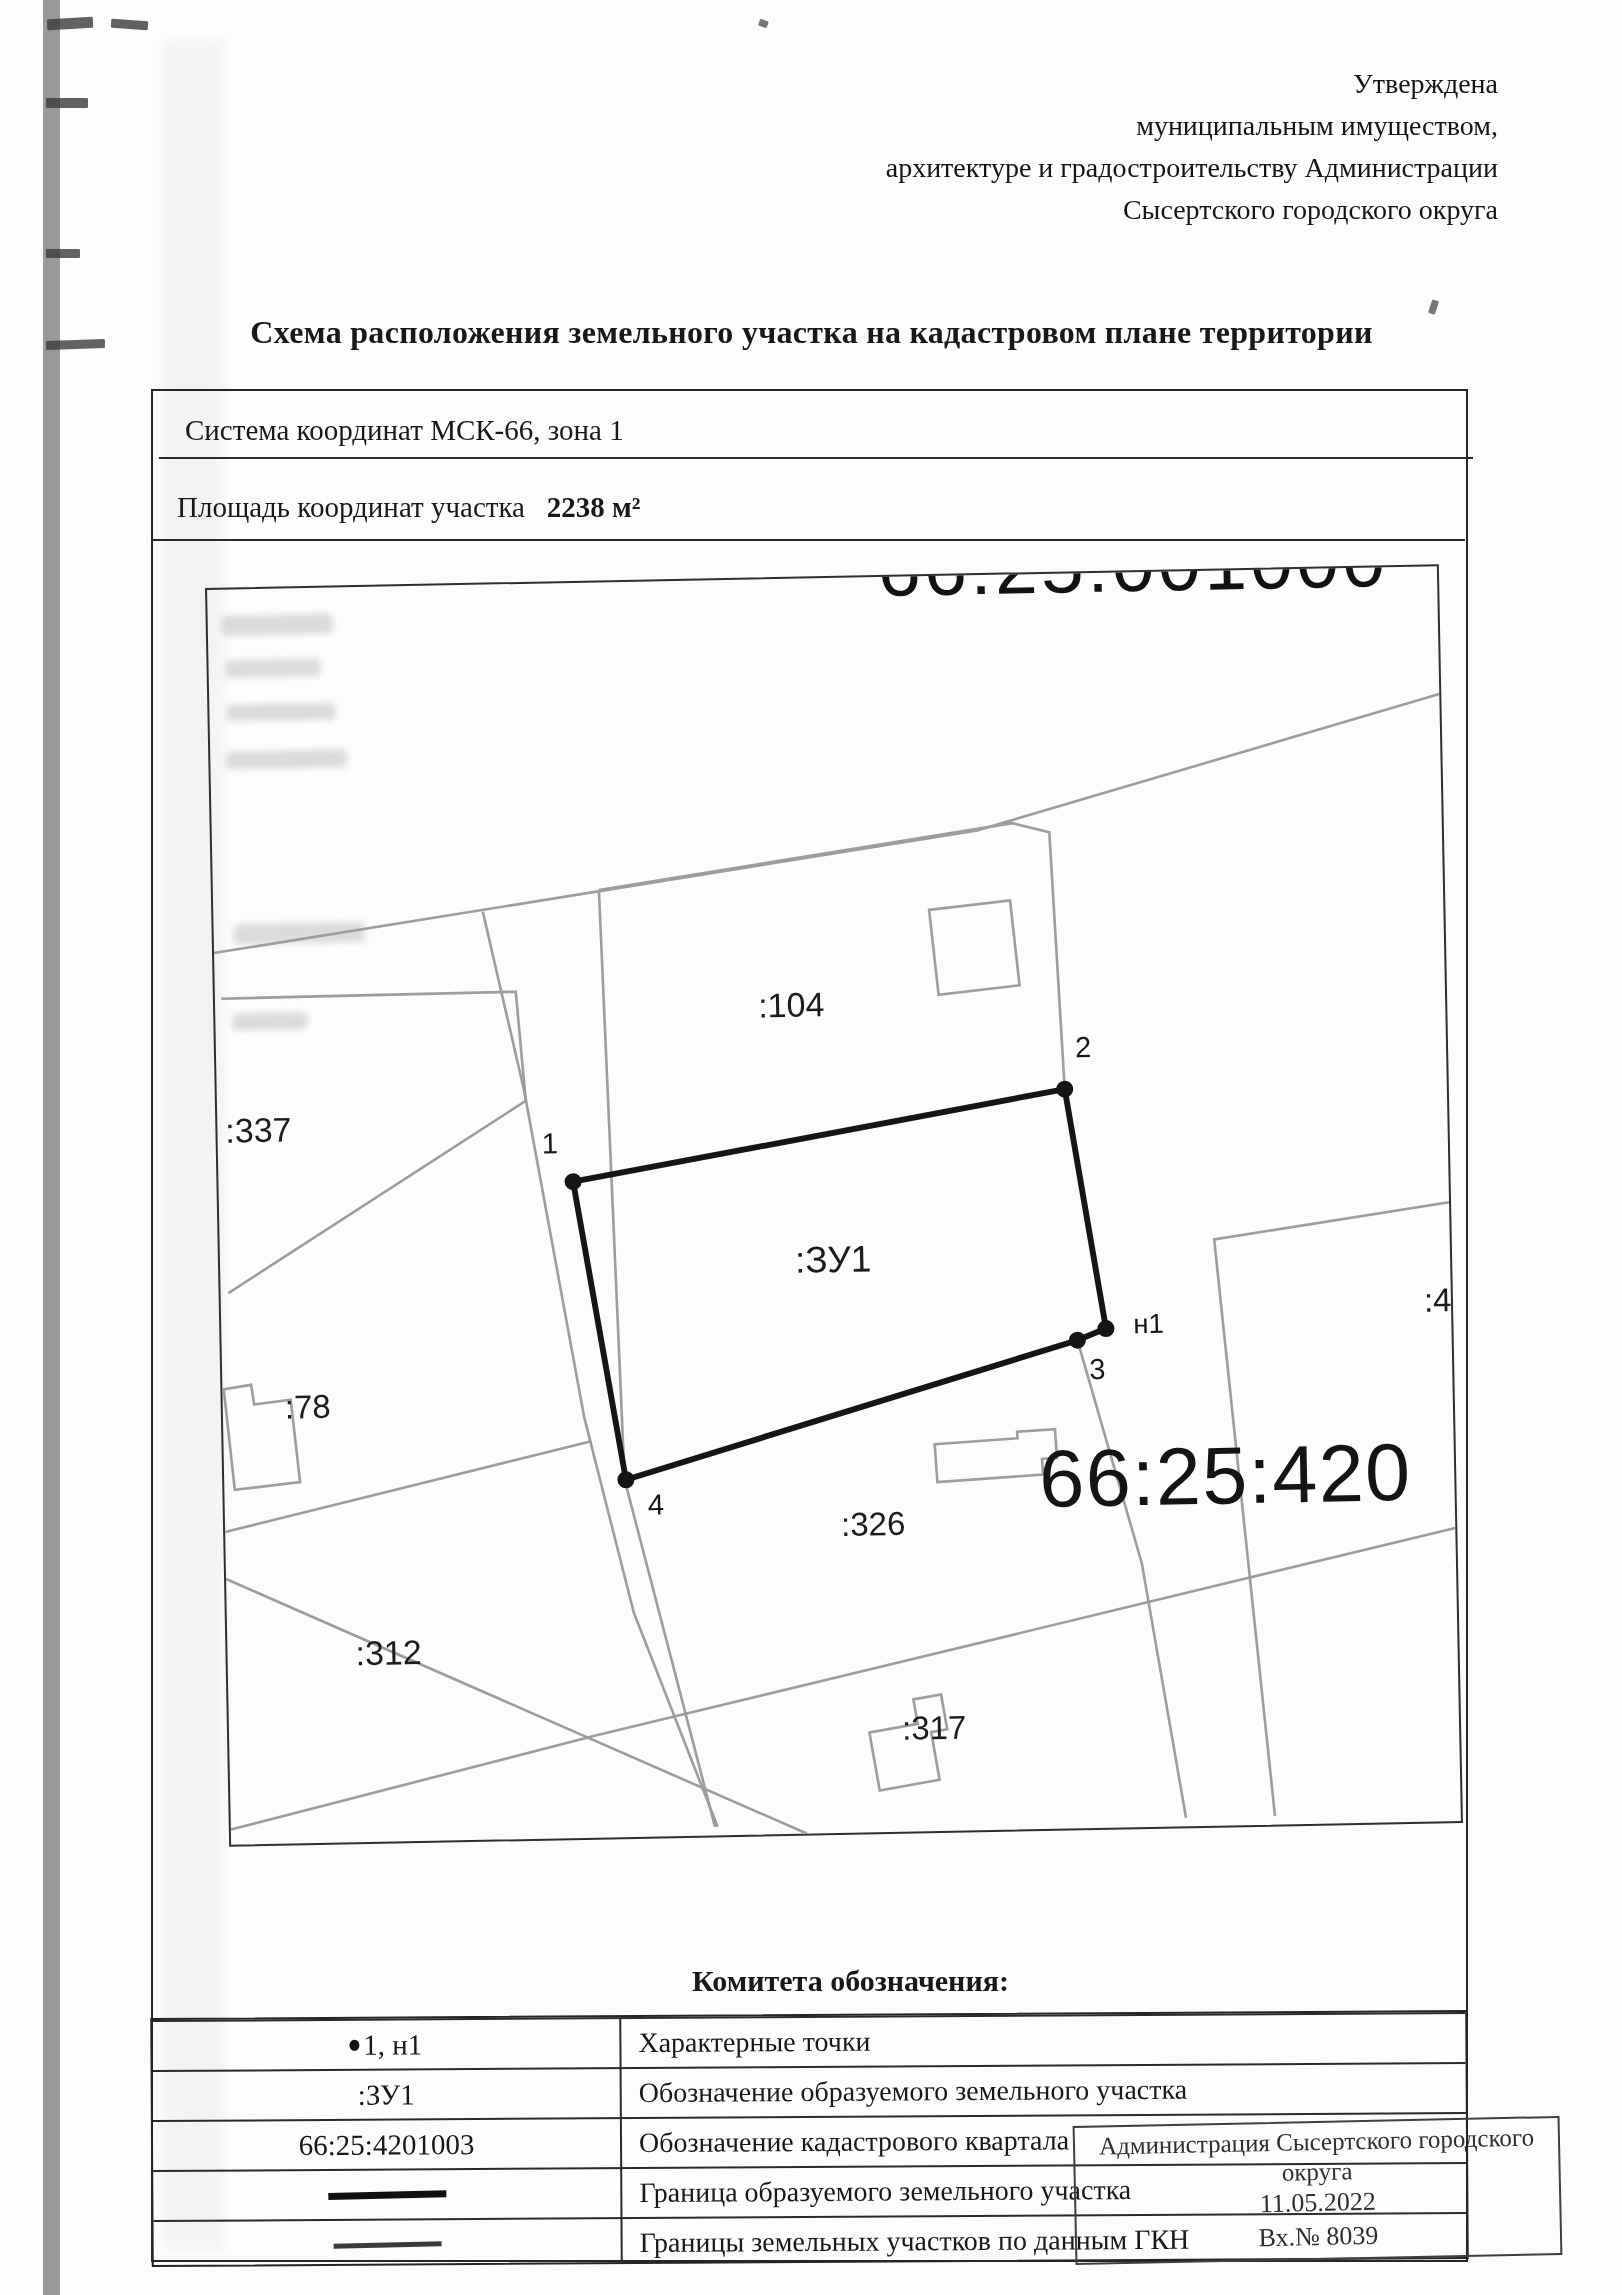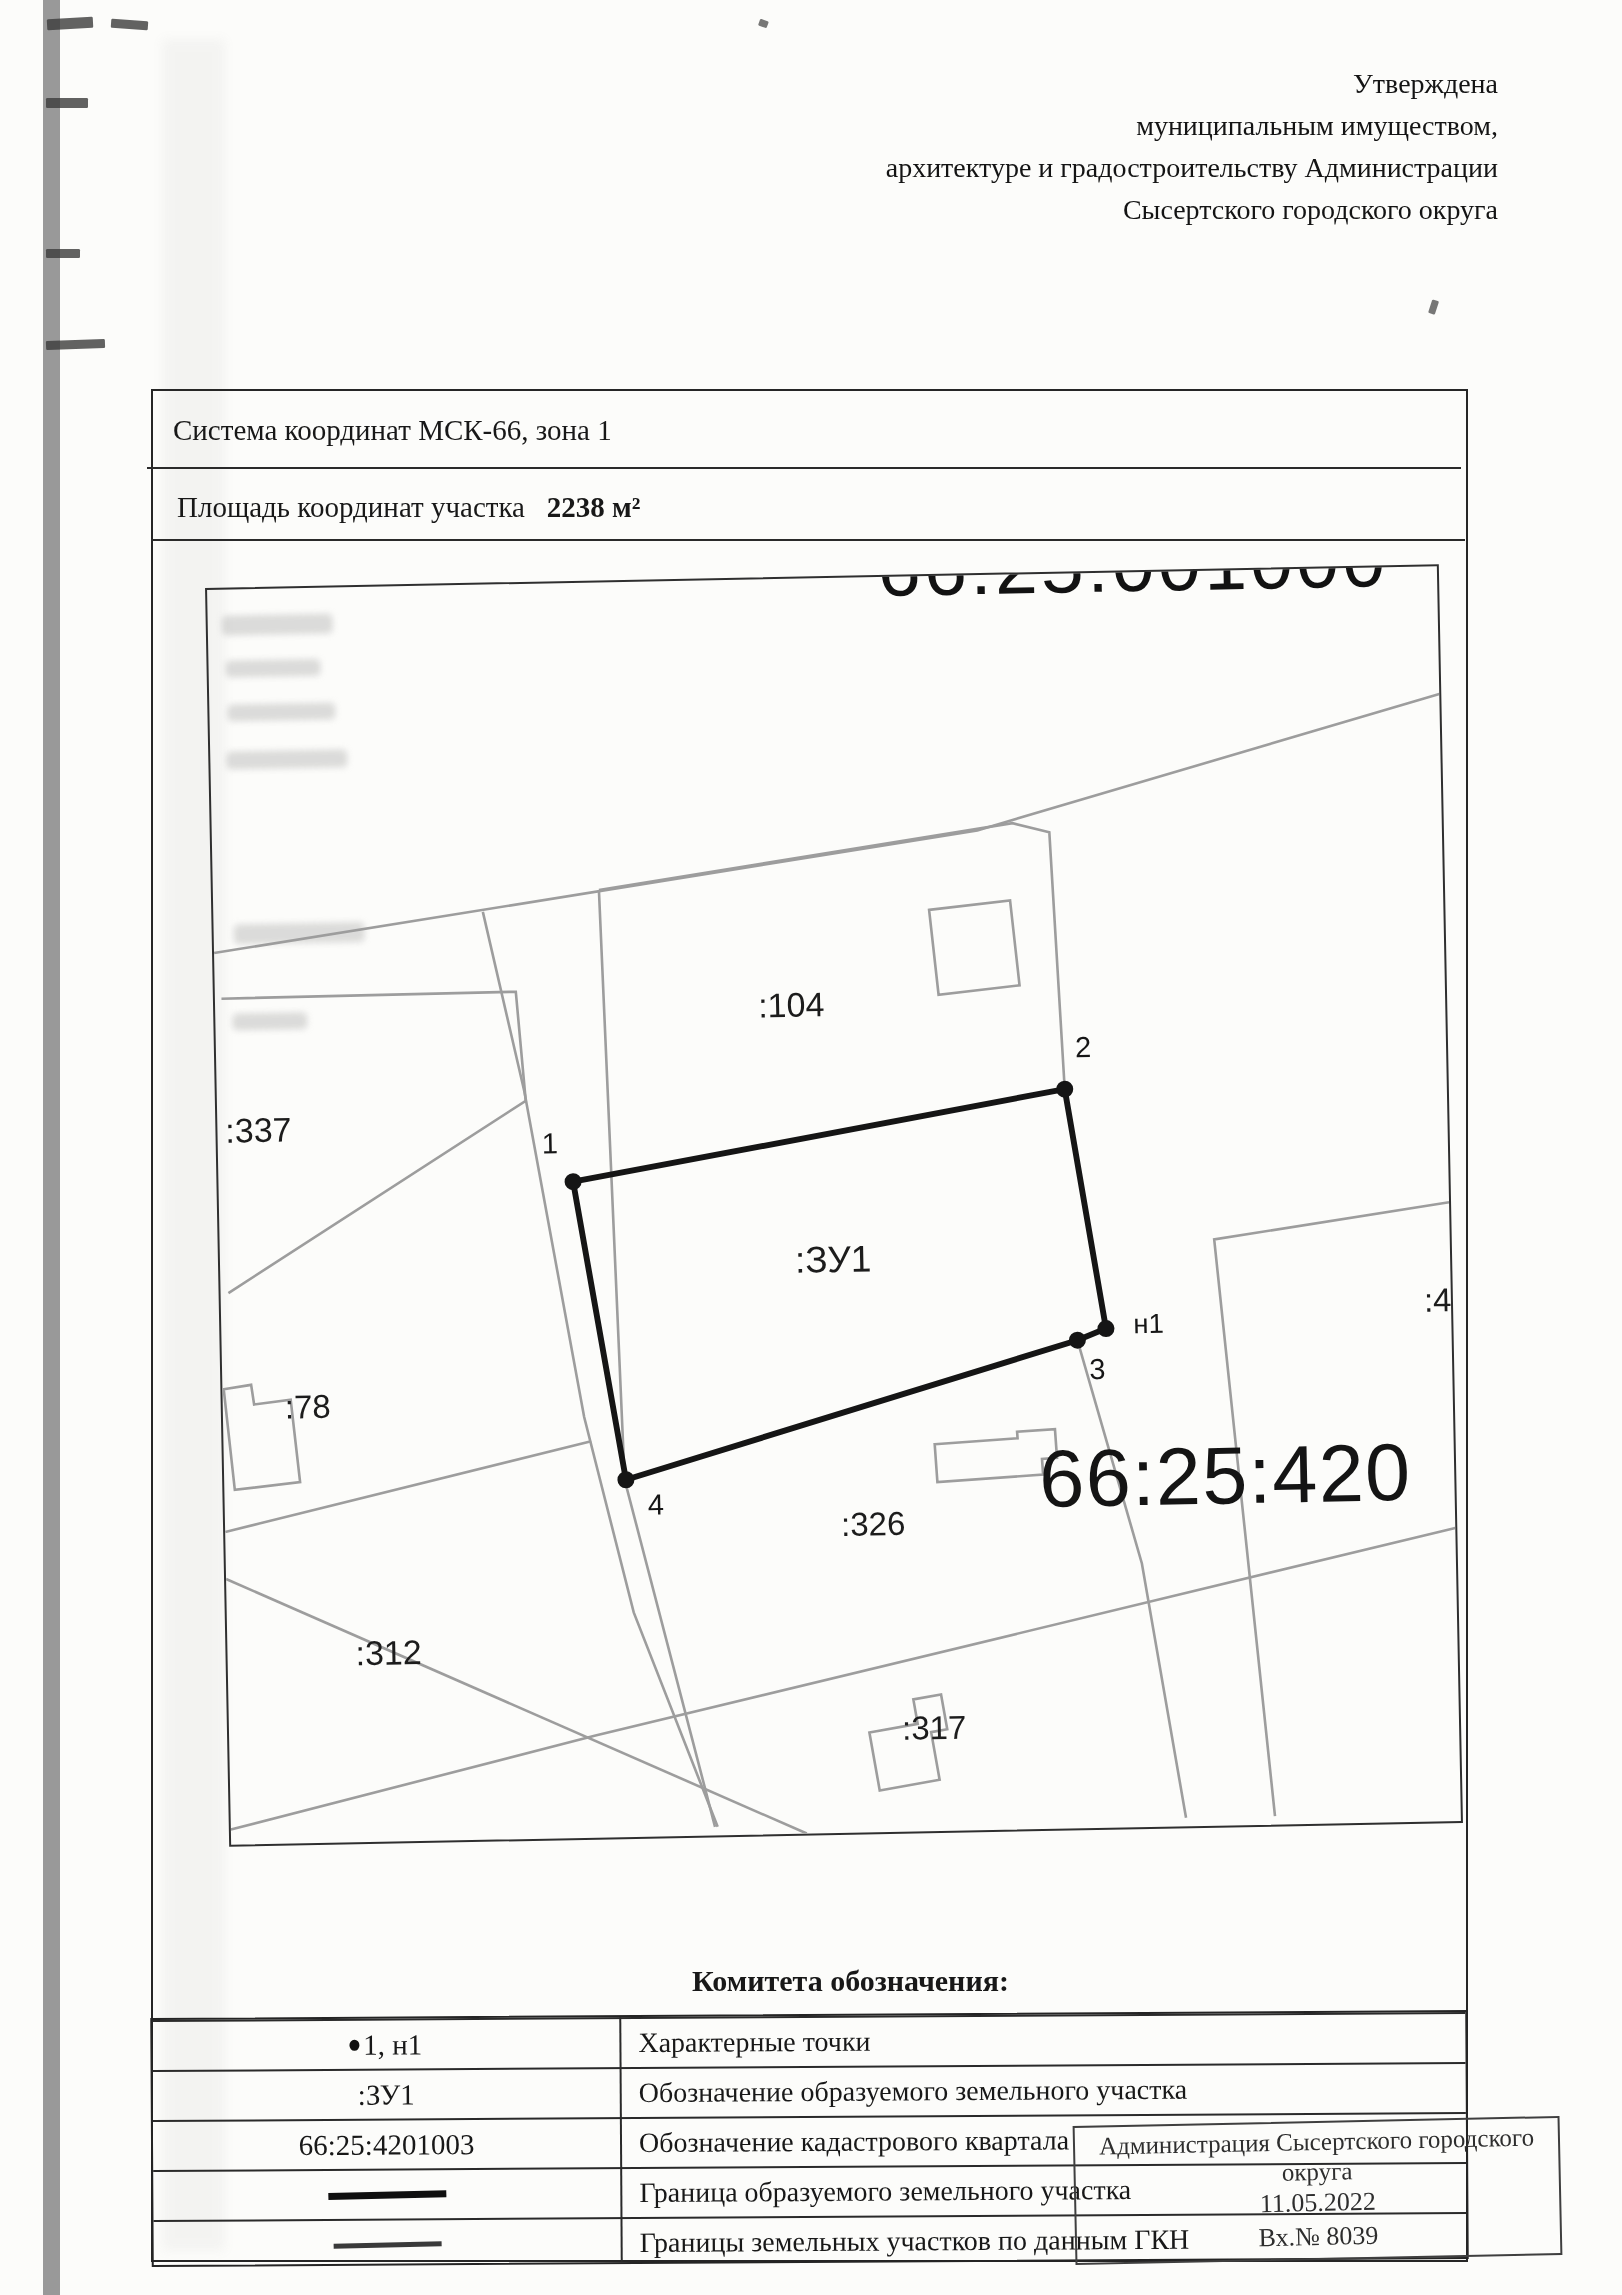--- a/index.html
+++ b/index.html
@@ -18,21 +18,21 @@
   .approval{right:124px;top:63px;text-align:right;font-size:28px;line-height:42px;color:#141414;width:785px;}
   .ot-line{top:288px;left:0;width:1622px;height:59px;font-size:29px;}
   .ot-label{left:950px;top:6.5px;}
   .num-label{left:1232px;top:0px;}
   .blank{border-bottom:2px solid #2d2d2d;height:39px;}
   .blank1{left:980px;top:-2.6px;width:239px;}
   .blank2{left:1266px;top:1.3px;width:222px;}
   .doc-title{top:314px;left:157px;width:1309px;text-align:center;font-size:32px;font-weight:bold;letter-spacing:0.3px;}
   
   .outer-box{left:151px;top:389px;width:1317px;height:1873px;border:2.6px solid #262626;box-sizing:border-box;}
-  .info-row1{left:147px;top:392px;width:1314px;height:77px;border-bottom:2.6px solid #2a2a2a;box-sizing:border-box;padding-left:12px;}
+  .info-row1{left:159px;top:392px;width:1314px;height:67px;border-bottom:2.6px solid #2a2a2a;box-sizing:border-box;padding-left:12px;}
   .info-row2{left:151px;top:469px;width:1314px;height:72px;border-bottom:2.6px solid #2a2a2a;box-sizing:border-box;}
   .info-text{position:absolute;left:26px;top:22px;font-size:29px;white-space:nowrap;}
   .area-value{font-weight:bold;}
   
   .map-frame{
     left:217px;top:576px;width:1230px;height:1255px;
     border:2px solid #2f2f2f;box-sizing:content-box;overflow:hidden;
     transform:rotate(-1.1deg);transform-origin:50% 50%;
     background:transparent;
   }
@@ -80,20 +80,21 @@
   <div class="abs tickmark" style="left:1430px;top:300px;width:6.5px;height:14.4px;transform:rotate(18deg);"></div>
 
   <div class="abs approval">
     <div>Утверждена</div>
     <div>муниципальным имуществом,</div>
     <div>архитектуре и градостроительству Администрации</div>
     <div>Сысертского городского округа</div>
   </div>
 
 
+  <div class="abs doc-title">Схема расположения земельного участка на кадастровом плане территории</div>
 
   <div class="abs outer-box"></div>
   <div class="abs info-row1">
     <span class="info-text">Система координат МСК-66, зона 1</span>
   </div>
   <div class="abs info-row2">
     <span class="info-text">
       <span>Площадь координат участка</span>&nbsp;&nbsp;
       <span class="area-value">2238 м²</span>
     </span>

